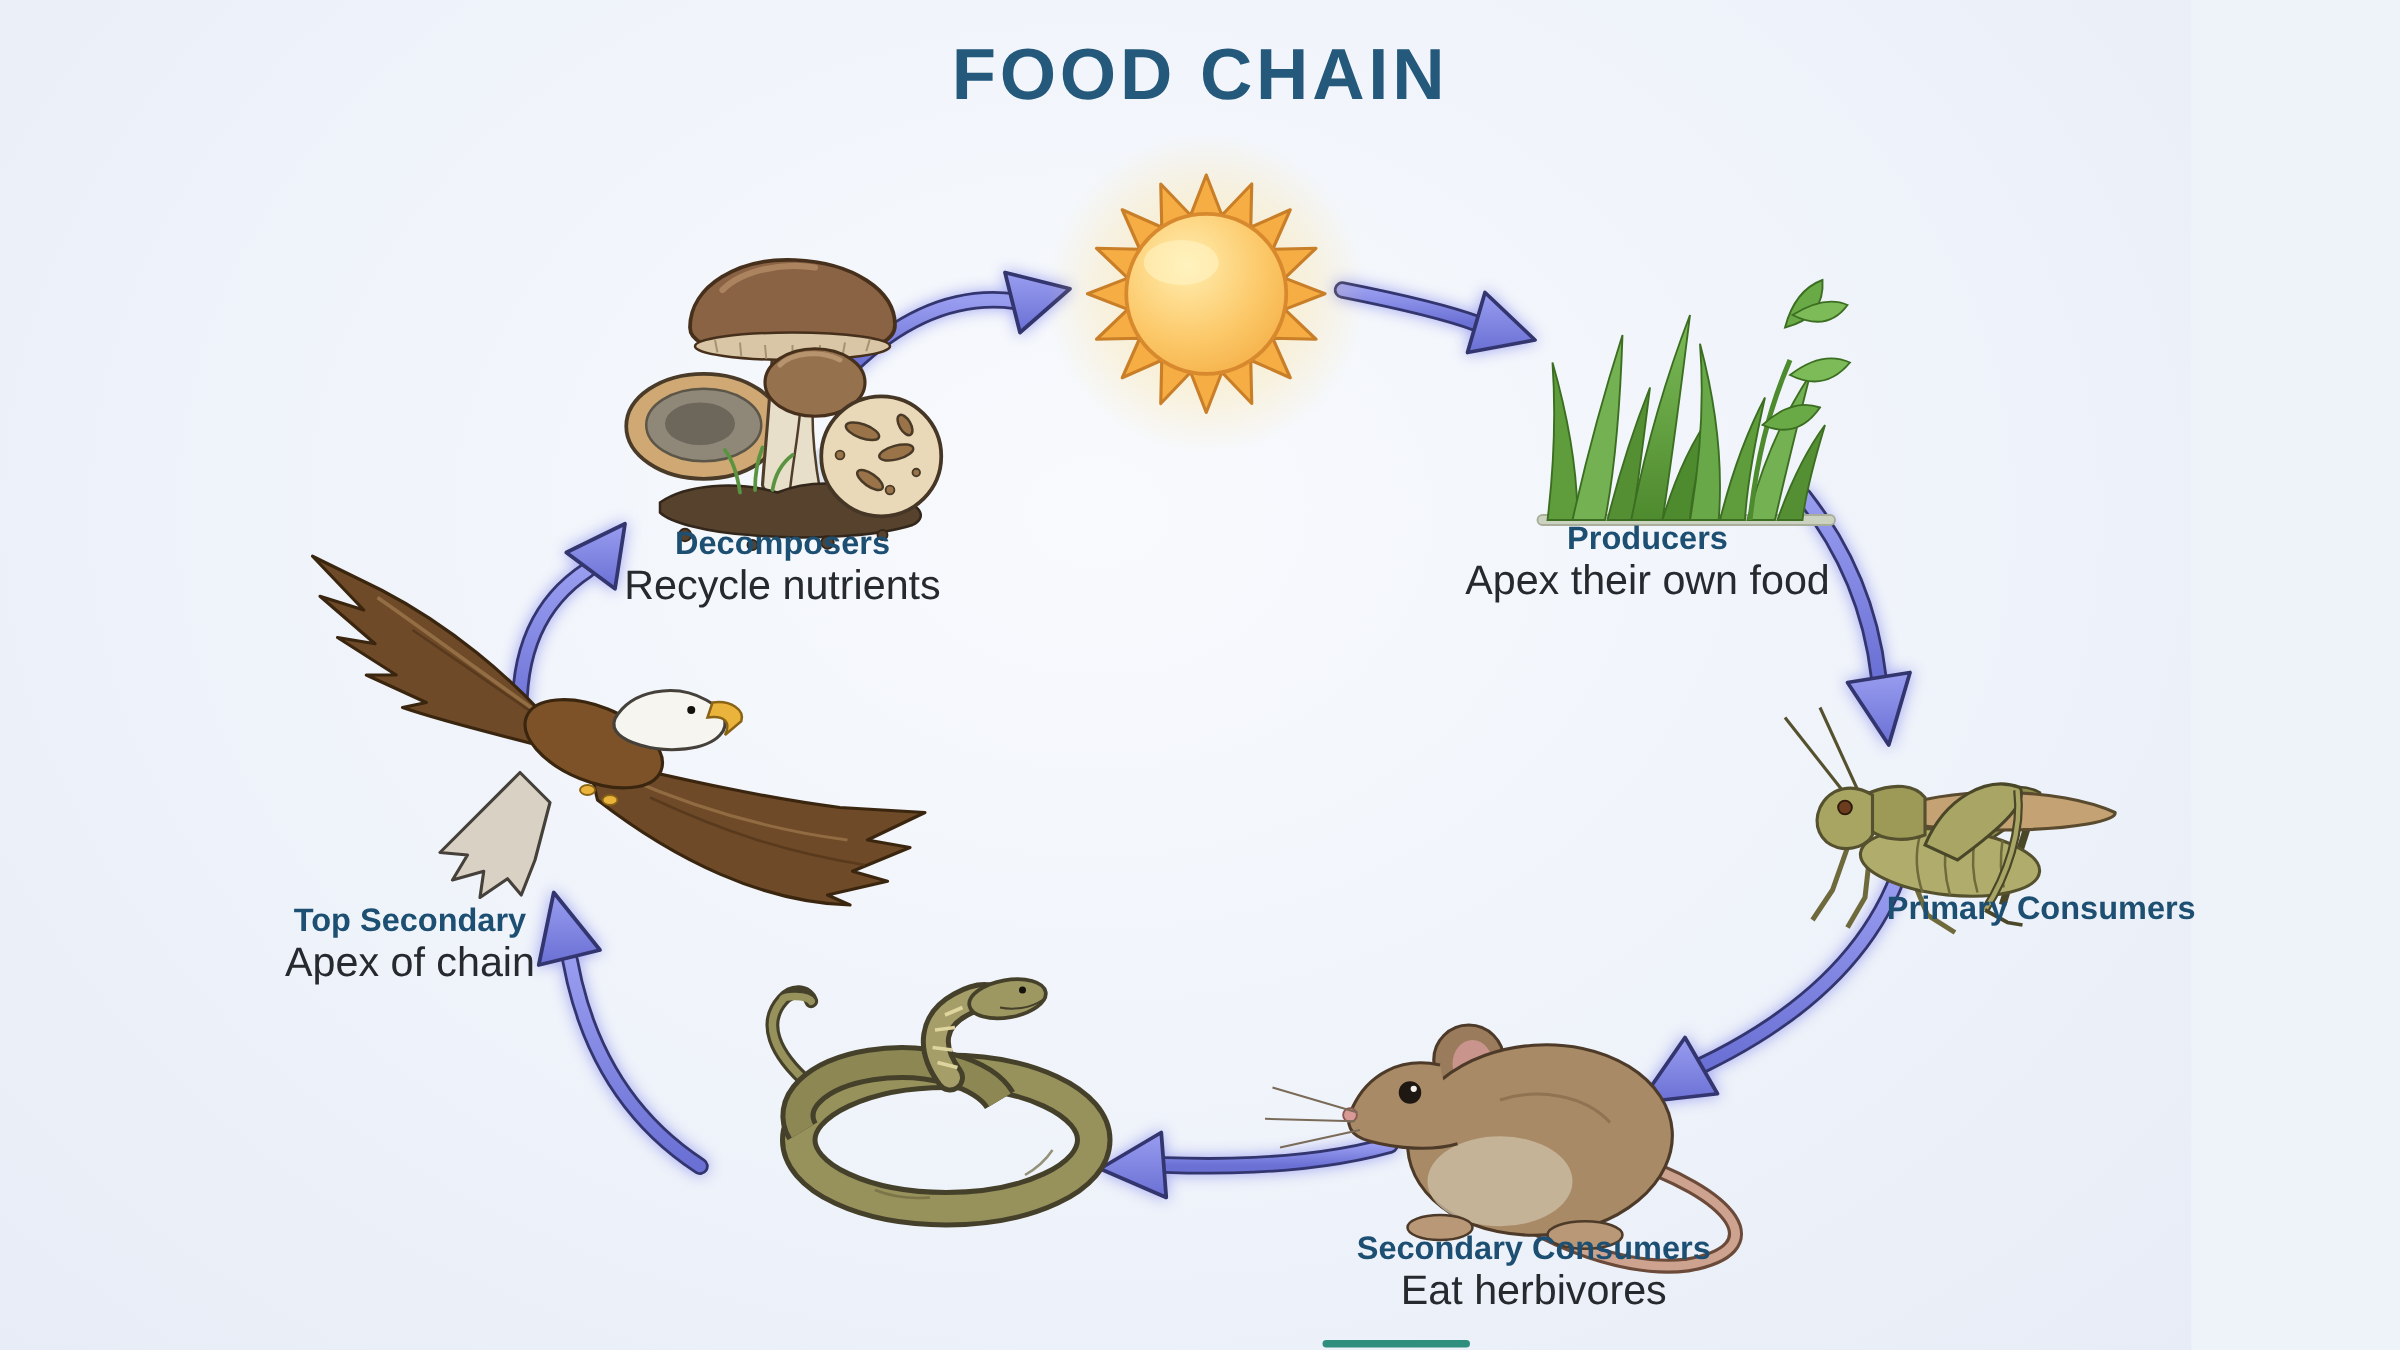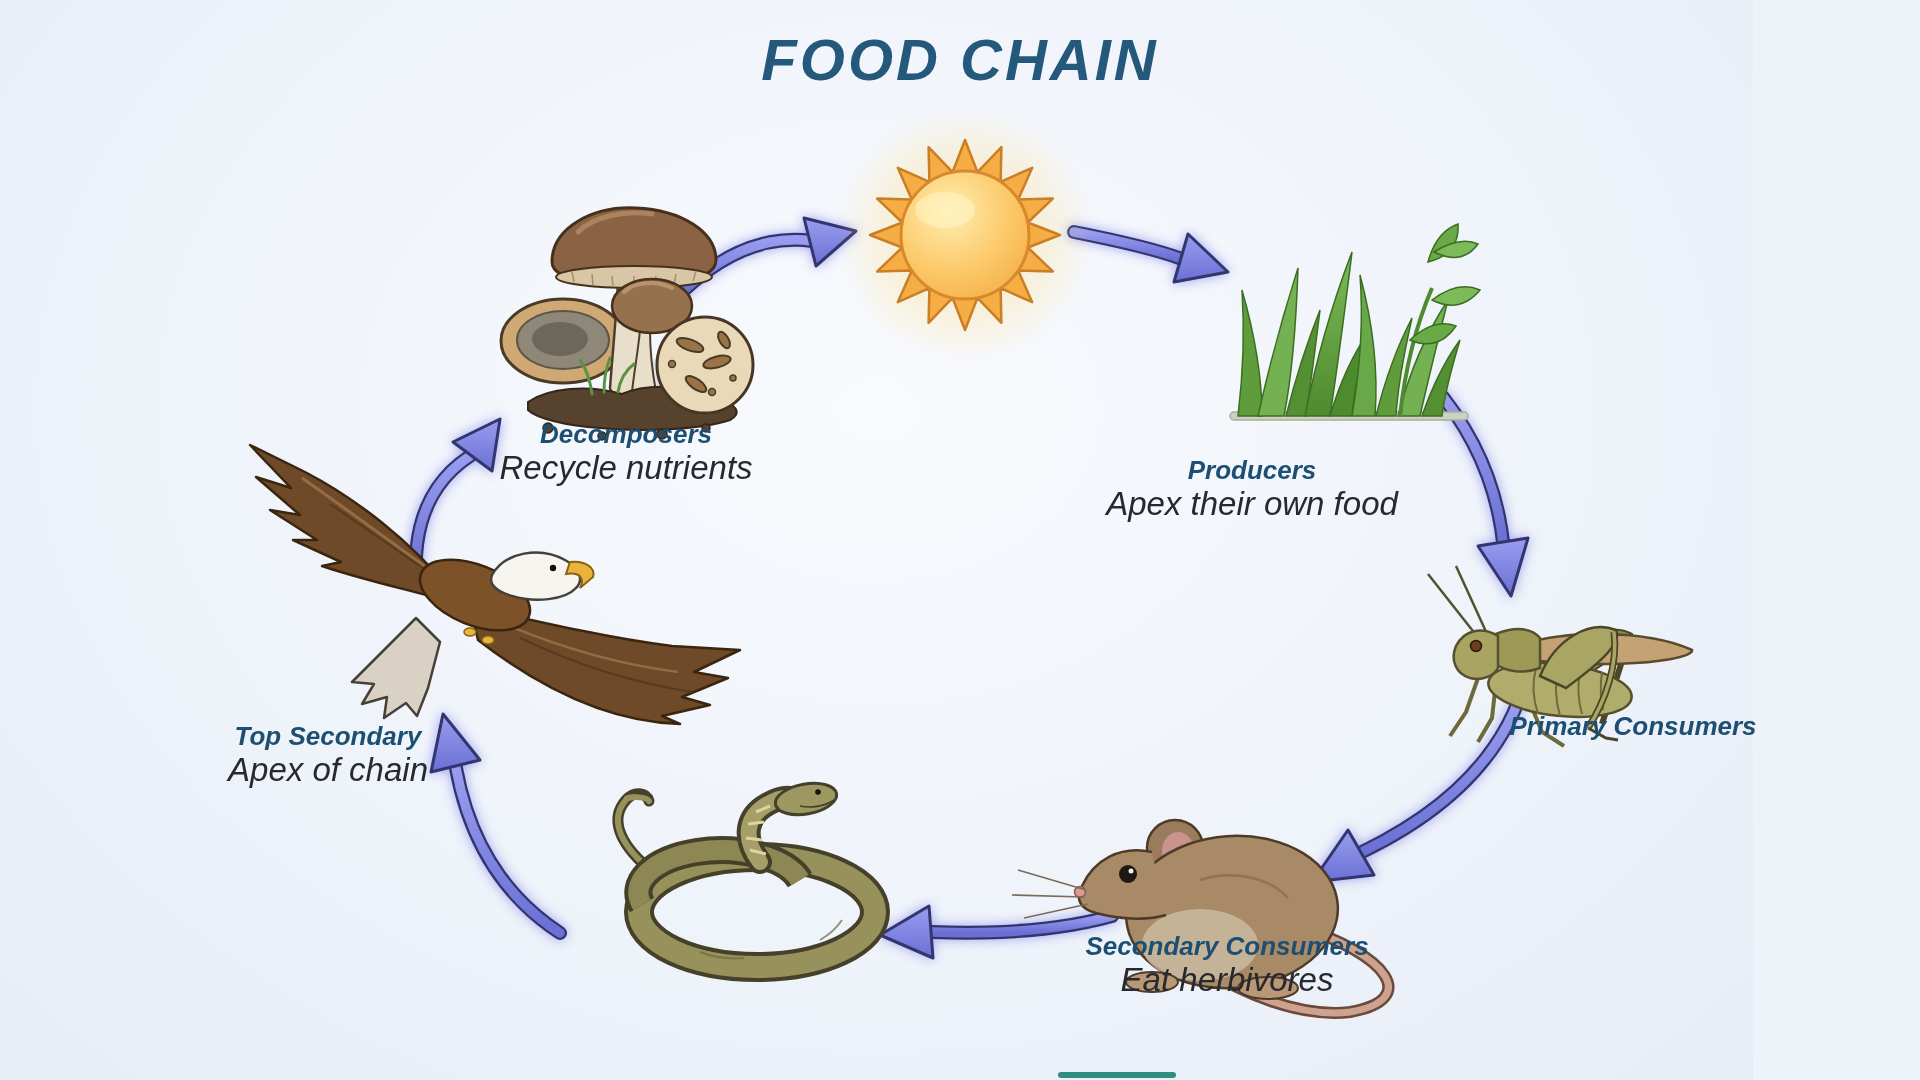--- a/index.html
+++ b/index.html
@@ -4,39 +4,38 @@
 <style>
   html,body{margin:0;padding:0;}
   body{
     width:1920px;height:1080px;overflow:hidden;
     font-family:"Liberation Sans", sans-serif;
     background:#eef2f9;
   }
   .canvas{
     position:relative;width:1753px;height:1080px;
     background:radial-gradient(ellipse at 50% 38%, #f8fafd 0%, #eff3fa 55%, #e7ecf6 100%);
-    font-style:italic;
   }
   svg.scene{position:absolute;left:0;top:0;}
   .page-title{
     position:absolute;left:960px;top:26px;transform:translateX(-50%);
     font-size:58px;font-weight:800;letter-spacing:3px;color:#24597c;white-space:nowrap;
   }
   .node-label{
     position:absolute;transform:translateX(-50%);text-align:center;white-space:nowrap;
   }
   .node-label .heading{
     font-size:26px;font-weight:700;color:#1d4f72;line-height:1.12;
   }
   .node-label .desc{
     font-size:33px;font-weight:400;color:#26292e;line-height:1.15;
   }
-  .lbl-producers{left:1252px;top:416px;margin-top:40px;}
+  .lbl-producers{left:1318px;top:416px;}
   .lbl-primary{left:1633px;top:712px;}
-  .lbl-secondary{left:1227px;top:932px;}
+  .lbl-secondary{left:1227px;top:984px;}
   .lbl-tertiary{left:738px;top:984px;}
   .lbl-top{left:328px;top:722px;}
   .lbl-decomposers{left:626px;top:420px;}
   .arrow{filter:drop-shadow(0 0 6px rgba(152,156,240,0.9));}
   .arrow .tail-o{fill:none;stroke:#33356e;stroke-width:14;stroke-linecap:round;}
   .arrow .tail-i{fill:none;stroke:url(#agrad);stroke-width:9.5;stroke-linecap:round;}
   .arrow .head{fill:url(#agrad);stroke:#33356e;stroke-width:3;stroke-linejoin:round;}
 </style>
 </head>
 <body>

